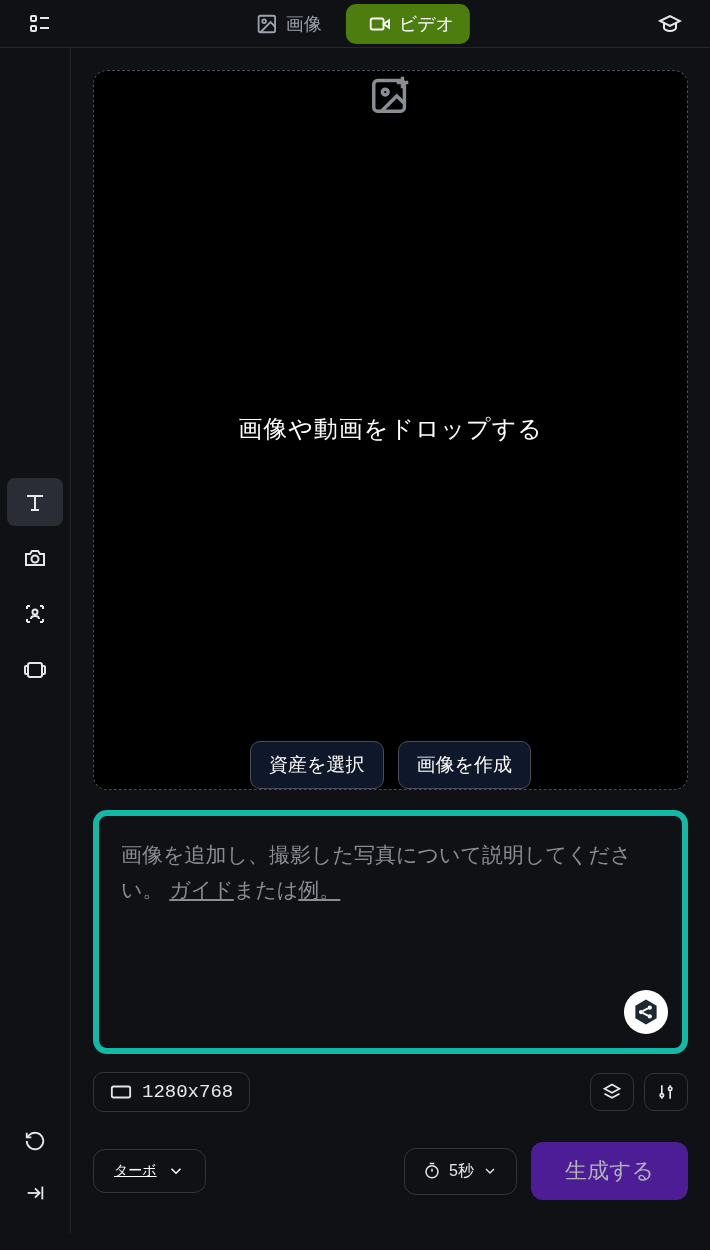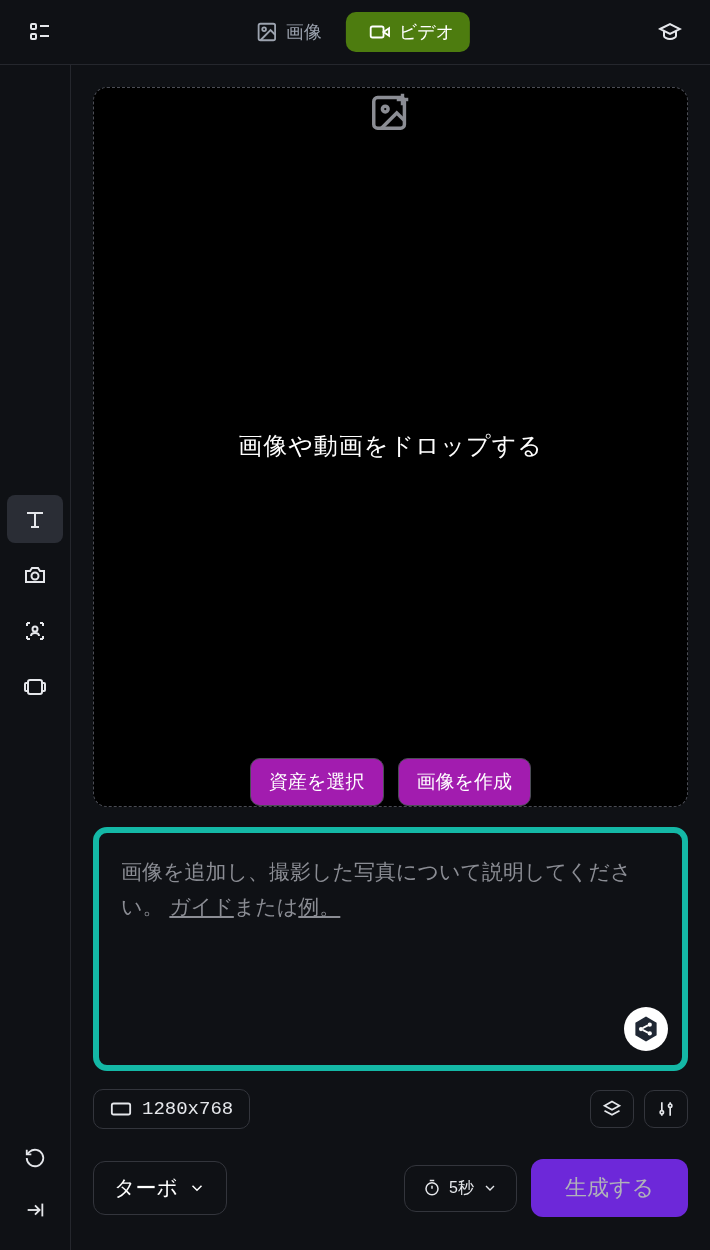--- a/index.html
+++ b/index.html
@@ -7,21 +7,21 @@
   width: 710px;
   height: 1250px;
   background: #0f1115;
   color: #e5e7eb;
   font-family: -apple-system, BlinkMacSystemFont, "Segoe UI", sans-serif;
   overflow: hidden;
 }
 
 
 .top-bar {
-  height: 65px;
+  height: 48px;
   display: flex;
   align-items: center;
   padding: 0 20px;
   border-bottom: 1px solid #25272d;
   position: relative;
 }
 .top-left {
   display: flex;
   align-items: center;
 }
@@ -139,21 +139,21 @@
   color: #fff;
   letter-spacing: 1px;
 }
 
 .drop-buttons {
   display: flex;
   gap: 14px;
 }
 .drop-btn {
   border: 1px solid #4b4d55;
-  background: #a21caf;
+  background: #0f172a;
   color: #fff;
   padding: 10px 18px;
   font-size: 19px;
   border-radius: 10px;
   cursor: pointer;
 }
 
 .prompt-area {
   margin-top: 20px;
   border: 6px solid #14b8a6;
@@ -220,26 +220,27 @@
   align-items: center;
   gap: 14px;
 }
 .turbo-btn {
   border: 1px solid #33353c;
   border-radius: 12px;
   padding: 12px 20px;
   display: flex;
   align-items: center;
   gap: 10px;
-  font-size: 21px;
+  font-size: 14px;
   cursor: pointer;
   color: #fff;
+  text-decoration: underline;
 }
 .gen-btn {
-  background: #6d28d9;
+  background: #4c1d95;
   border-radius: 12px;
   padding: 14px 34px;
   font-size: 22px;
   cursor: pointer;
   color: #b0b2b9;
 }
 .duration-btn {
   border: 1px solid #33353c;
   border-radius: 12px;
   padding: 12px 18px;

